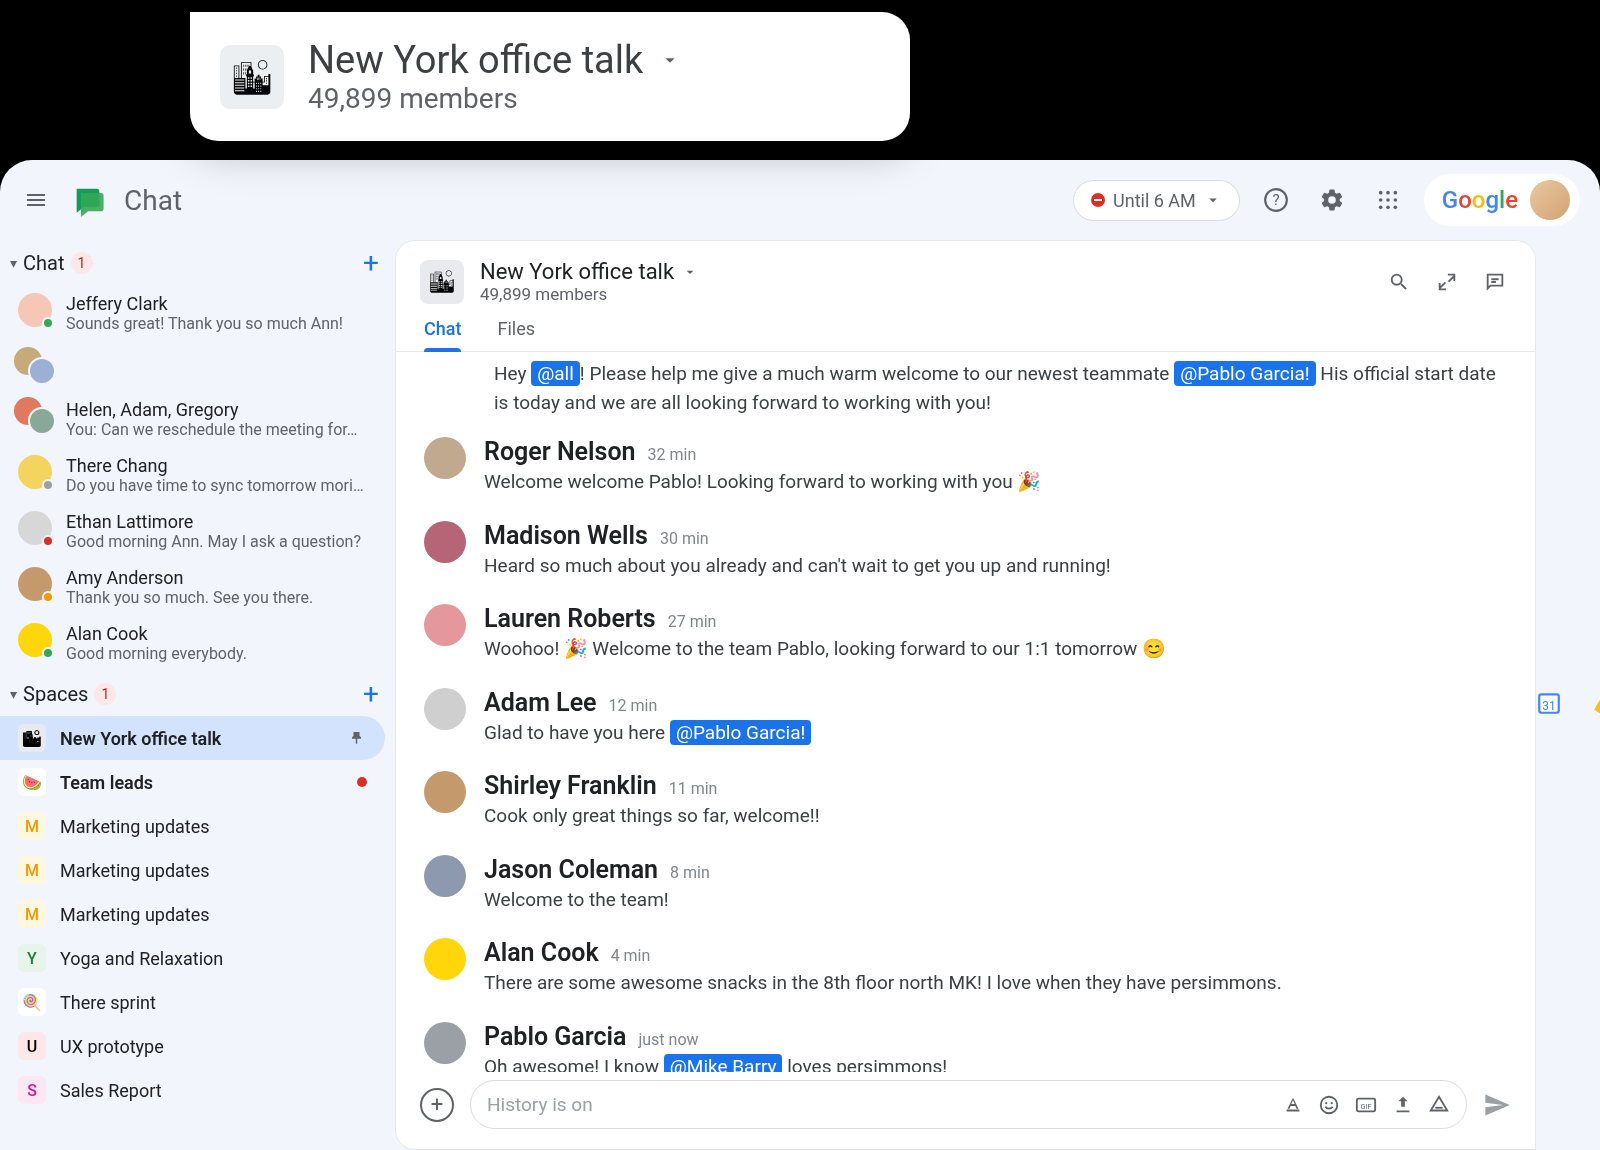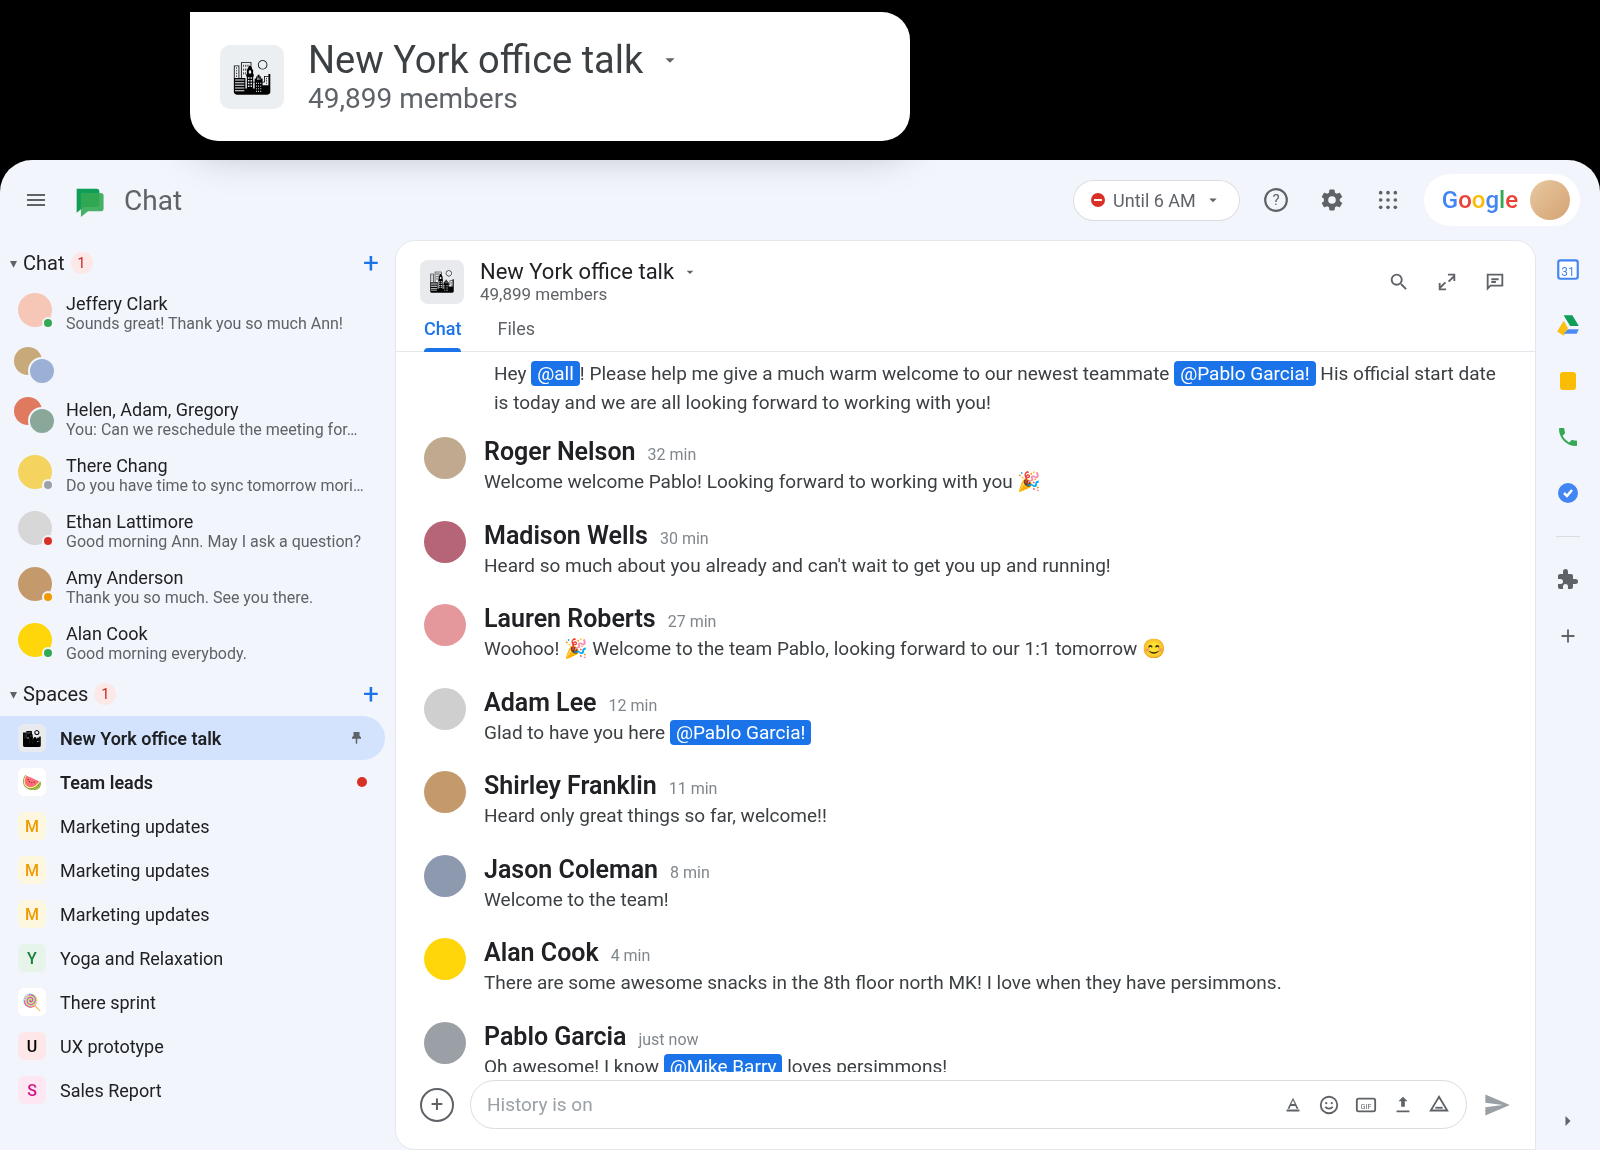--- a/index.html
+++ b/index.html
@@ -46,21 +46,21 @@
 .google-chip {
   display:flex; align-items:center; gap:12px; background:#fff; border-radius:28px; padding:6px 10px 6px 18px;
 }
 .google-word { font-size:24px; font-weight:500;}
 .g-b{color:#4285F4}.g-r{color:#EA4335}.g-y{color:#FBBC05}.g-g{color:#34A853}
 .avatar-lg{ width:40px;height:40px;border-radius:50%; background:linear-gradient(135deg,#e8c8a0,#d4a373);}
 
 .body-row { flex:1; display:flex; overflow:hidden; }
 .sidebar { width: 395px; display:flex; flex-direction:column; overflow:hidden;}
 .main-area { flex:1; position:relative; overflow:hidden; padding: 0 16px 0 0;}
-.right-rail { width: 64px; display:flex; flex-direction:column; align-items:center; padding-top:16px; gap:30px;}
+.right-rail { width: 64px; display:flex; flex-direction:row; align-items:center; padding-top:16px; gap:30px;}
 .right-rail .rail-icon{ width:26px;height:26px; display:flex; align-items:center; justify-content:center; cursor:pointer;}
 .rail-divider{ width:24px;height:1px;background:#dadce0;}
 
 .section-hdr { display:flex; align-items:center; padding: 6px 16px 6px 10px; gap:6px;}
 .section-hdr .caret{ color:#5f6368; font-size:14px;}
 .section-hdr .label{ font-size:20px; color:#202124; }
 .badge-count{ display:inline-flex; align-items:center; justify-content:center; min-width:22px;height:22px;border-radius:11px; background:#fce8e6; color:#c5221f; font-size:14px; padding:0 6px;}
 .section-hdr .add{ margin-left:auto; color:#1a73e8; font-size:28px; cursor:pointer;}
 .chat-item{ display:flex; gap:14px; align-items:flex-start; padding:8px 18px;}
 .chat-item .avatar{ width:34px;height:34px;border-radius:50%; background:#ccc; flex-shrink:0; position:relative;}
@@ -415,21 +415,21 @@
   <div class="mtext">Glad to have you here <span class="mention">@Pablo Garcia!</span></div>
                 </div>
               </div>
               <div class="msg">
                 <div class="mavatar" style="background:#c49a6c"></div>
   <div class="mbody">
                   <div class="mhead">
                     <span class="mname">Shirley Franklin</span>
                     <span class="mtime">11 min</span>
                   </div>
-  <div class="mtext">Heard only great things so far, welcome!!</div>
+  <div class="mtext">Cook only great things so far, welcome!!</div>
                 </div>
               </div>
               <div class="msg">
                 <div class="mavatar" style="background:#8d99ae"></div>
   <div class="mbody">
                   <div class="mhead">
                     <span class="mname">Jason Coleman</span>
                     <span class="mtime">8 min</span>
                   </div>
   <div class="mtext">Welcome to the team!</div>

